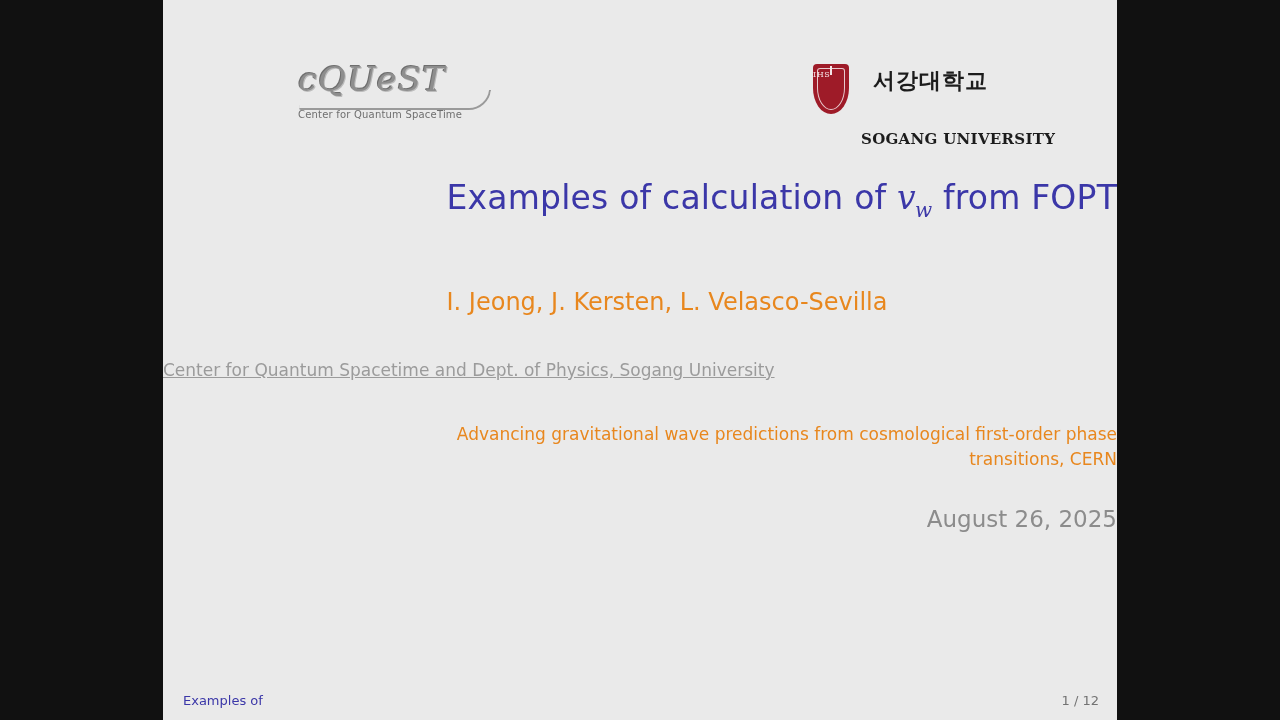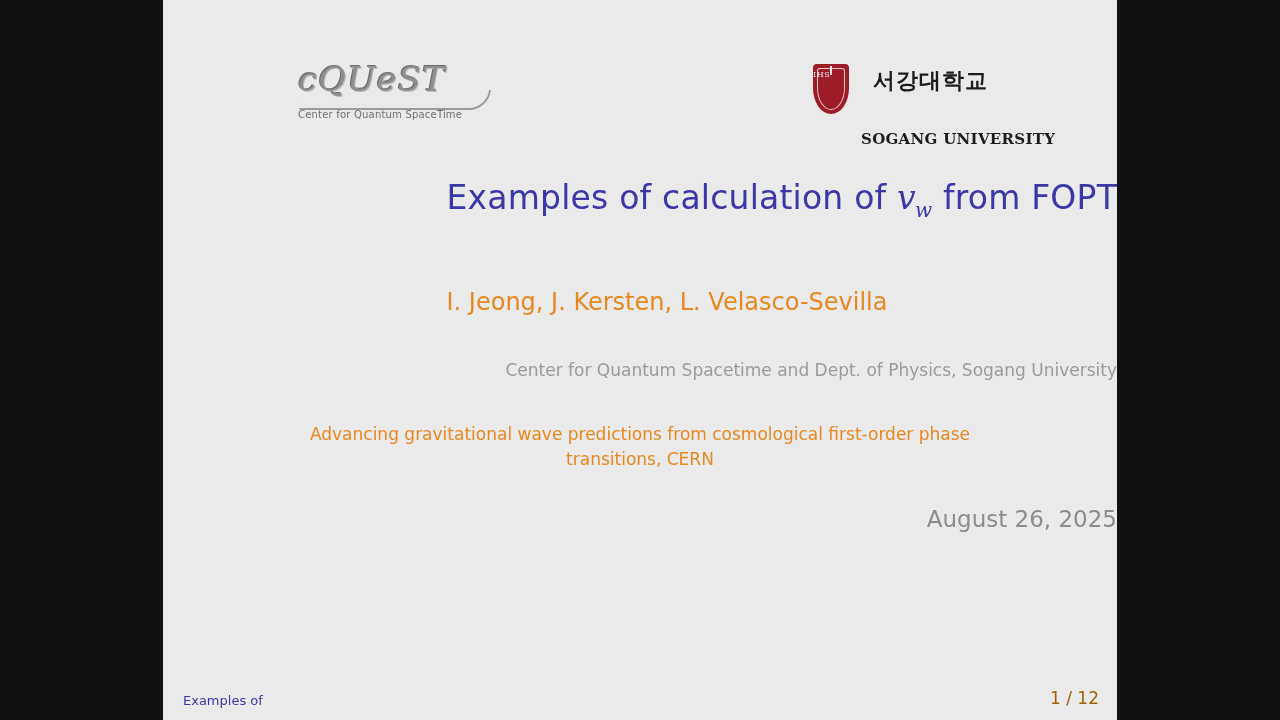--- a/index.html
+++ b/index.html
@@ -172,30 +172,31 @@
     text-align: center;
     font-size: 24px;
     color: #e8871e;
     margin-left: 27px;
   }
   .affiliation {
     position: absolute;
     left: 0;
     top: 360px;
     width: 100%;
-    text-align: right;
+    text-align: left;
     font-size: 17px;
     color: #9b9b9b;
+    text-decoration: underline;
   }
   .event {
     position: absolute;
     left: 0;
     top: 422px;
     width: 100%;
-    text-align: center;
+    text-align: right;
     font-size: 17px;
     color: #e8871e;
     line-height: 25px;
   }
   .date {
     position: absolute;
     left: 0;
     top: 506px;
     width: 100%;
     text-align: right;
@@ -207,22 +208,22 @@
     position: absolute;
     left: 20px;
     bottom: 12px;
     font-size: 13px;
     color: #3b37a8;
   }
   .footer-right {
     position: absolute;
     right: 18px;
     bottom: 12px;
-    font-size: 17px;
-    color: #a16207;
+    font-size: 13px;
+    color: #737373;
   }
 </style>
 </head>
 <body>
 
 <div class="stage">
   <div class="slide">
 
     <div class="logos">
 

